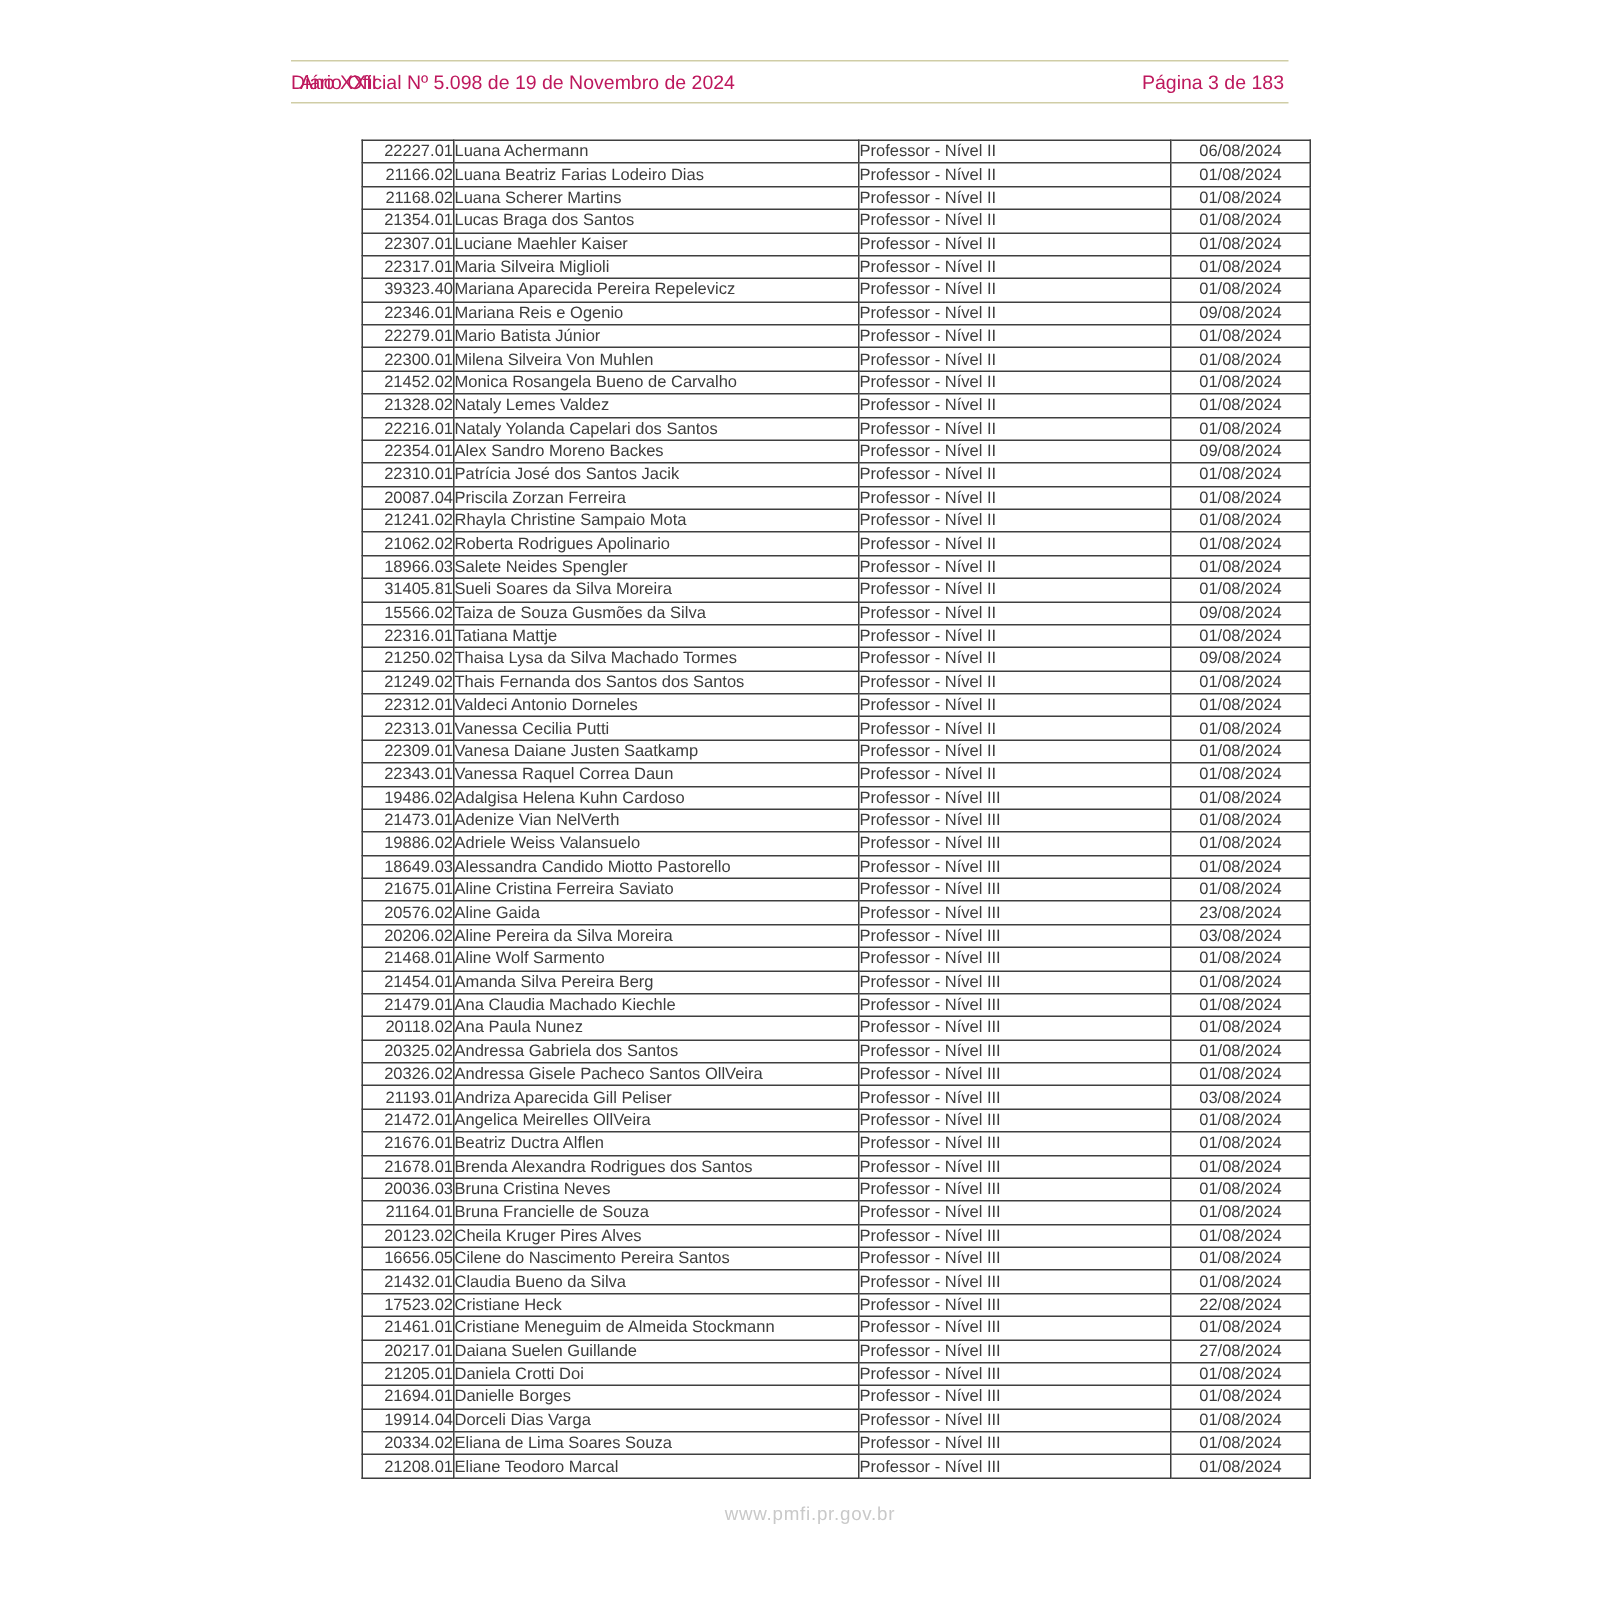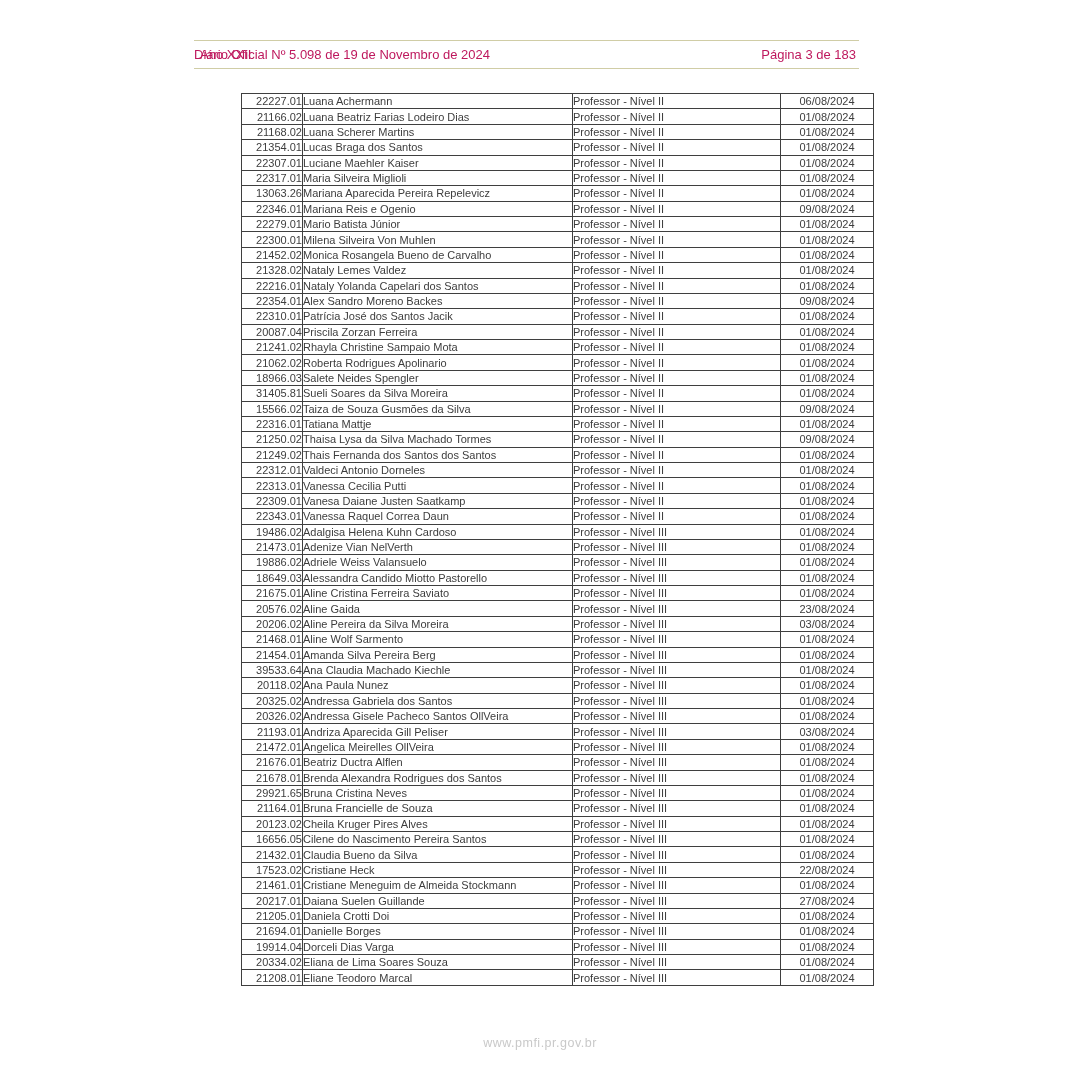--- a/index.html
+++ b/index.html
@@ -55,21 +55,21 @@
   }
   td.c-id   { width: 60px;  text-align: right;  padding-right: 4px; }
   td.c-name { width: 269px; text-align: left;   padding-left: 5px; }
   td.c-pos  { width: 207px; text-align: left;   padding-left: 5px; margin-left: 48px; }
   td.c-date { width: 92px;  text-align: center; }
 
   
   .footer {
     position: absolute;
     left: 0;
-    top: 1036px;
+    top: 1002px;
     width: 1080px;
     text-align: center;
     font-size: 12.5px;
     letter-spacing: 0.5px;
     color: #c9c9c9;
   }
 </style>
 </head>
 <body>
 
@@ -113,21 +113,21 @@
           <td class="c-pos">Professor - Nível II</td>
           <td class="c-date">01/08/2024</td>
         </tr>
         <tr>
           <td class="c-id">22317.01</td>
           <td class="c-name">Maria Silveira Miglioli</td>
           <td class="c-pos">Professor - Nível II</td>
           <td class="c-date">01/08/2024</td>
         </tr>
         <tr>
-          <td class="c-id">13063.26</td>
+          <td class="c-id">39323.40</td>
           <td class="c-name">Mariana Aparecida Pereira Repelevicz</td>
           <td class="c-pos">Professor - Nível II</td>
           <td class="c-date">01/08/2024</td>
         </tr>
         <tr>
           <td class="c-id">22346.01</td>
           <td class="c-name">Mariana Reis e Ogenio</td>
           <td class="c-pos">Professor - Nível II</td>
           <td class="c-date">09/08/2024</td>
         </tr>
@@ -299,21 +299,21 @@
           <td class="c-pos">Professor - Nível III</td>
           <td class="c-date">01/08/2024</td>
         </tr>
         <tr>
           <td class="c-id">21454.01</td>
           <td class="c-name">Amanda Silva Pereira Berg</td>
           <td class="c-pos">Professor - Nível III</td>
           <td class="c-date">01/08/2024</td>
         </tr>
         <tr>
-          <td class="c-id">39533.64</td>
+          <td class="c-id">21479.01</td>
           <td class="c-name">Ana Claudia Machado Kiechle</td>
           <td class="c-pos">Professor - Nível III</td>
           <td class="c-date">01/08/2024</td>
         </tr>
         <tr>
           <td class="c-id">20118.02</td>
           <td class="c-name">Ana Paula Nunez</td>
           <td class="c-pos">Professor - Nível III</td>
           <td class="c-date">01/08/2024</td>
         </tr>
@@ -347,21 +347,21 @@
           <td class="c-pos">Professor - Nível III</td>
           <td class="c-date">01/08/2024</td>
         </tr>
         <tr>
           <td class="c-id">21678.01</td>
           <td class="c-name">Brenda Alexandra Rodrigues dos Santos</td>
           <td class="c-pos">Professor - Nível III</td>
           <td class="c-date">01/08/2024</td>
         </tr>
         <tr>
-          <td class="c-id">29921.65</td>
+          <td class="c-id">20036.03</td>
           <td class="c-name">Bruna Cristina Neves</td>
           <td class="c-pos">Professor - Nível III</td>
           <td class="c-date">01/08/2024</td>
         </tr>
         <tr>
           <td class="c-id">21164.01</td>
           <td class="c-name">Bruna Francielle de Souza</td>
           <td class="c-pos">Professor - Nível III</td>
           <td class="c-date">01/08/2024</td>
         </tr>

